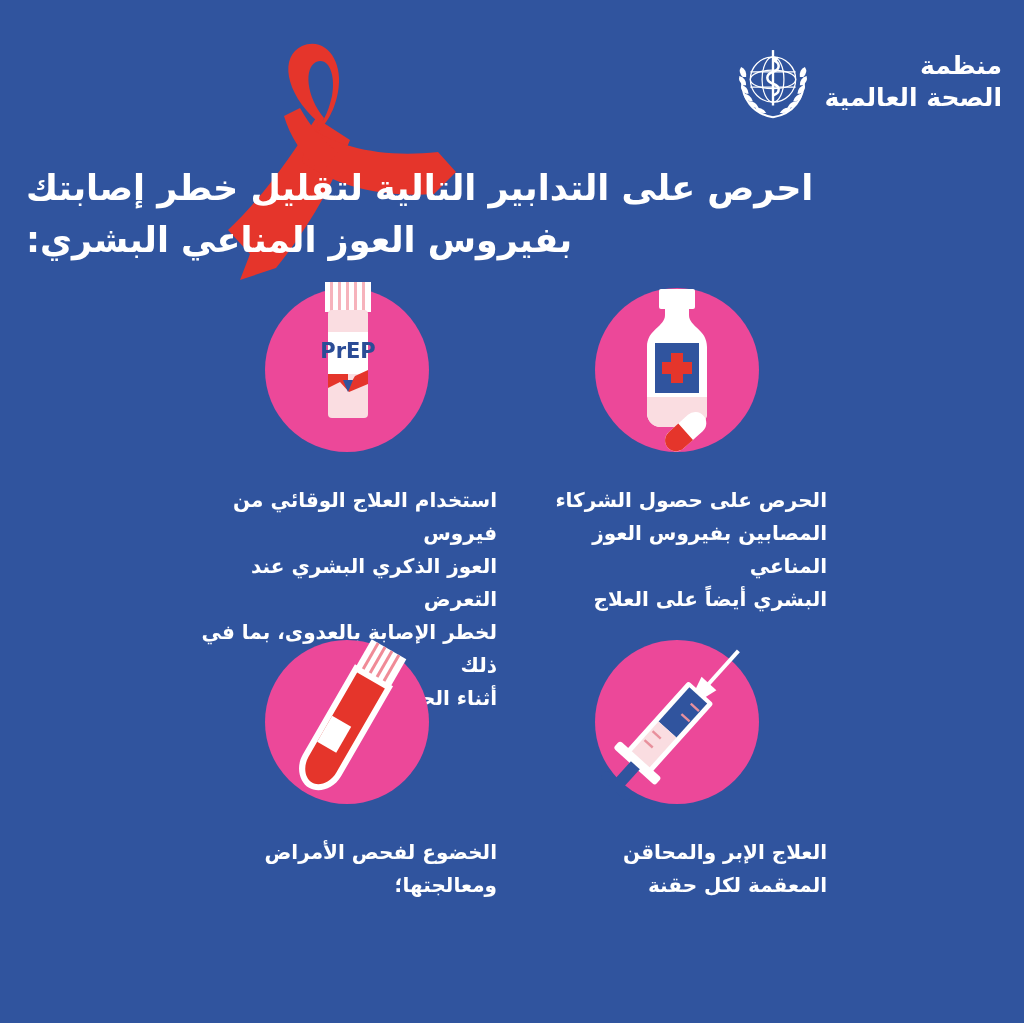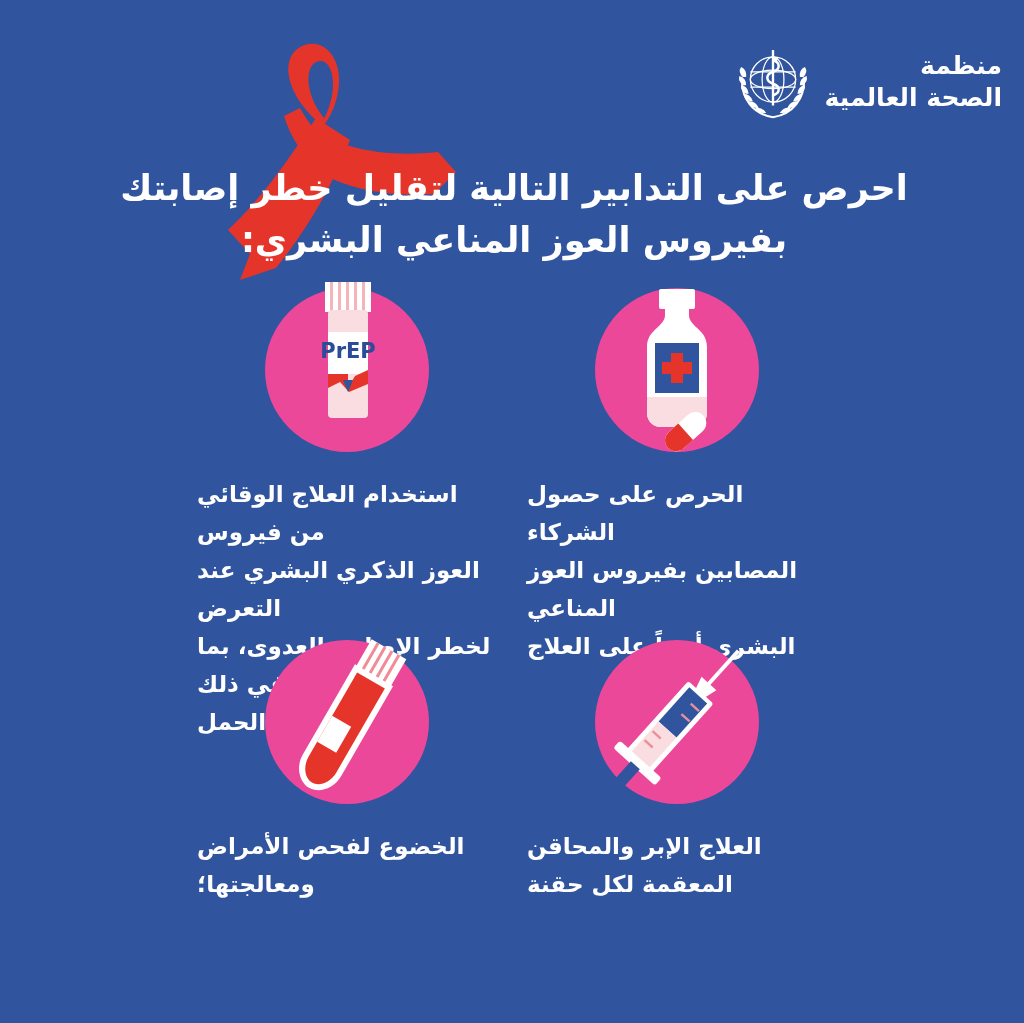--- a/index.html
+++ b/index.html
@@ -55,26 +55,26 @@
     top: 22px;
     width: 270px;
     height: 270px;
   }
 
   
   .title {
     position: absolute;
     top: 140px;
     right: 42px;
-    left: 46px;
+    left: 26px;
     color: #ffffff;
     font-size: 35px;
     font-weight: 700;
     line-height: 1.48;
-    text-align: center;
+    text-align: left;
     direction: rtl;
     z-index: 5;
   }
   .title .line { display: block; }
 
   
   .row {
     position: absolute;
     display: flex;
     justify-content: center;
@@ -101,26 +101,26 @@
     justify-content: center;
   }
   .icon-circle svg {
     position: absolute;
     left: 50%;
     top: 50%;
     transform: translate(-50%, -50%);
     overflow: visible;
   }
   .caption {
-    margin-top: 24px;
+    margin-top: 32px;
     color: #ffffff;
-    font-size: 23px;
+    font-size: 20px;
     font-weight: 700;
     line-height: 1.65;
-    text-align: left;
+    text-align: right;
     direction: rtl;
     width: 300px;
   }
   .caption .line { display: block; }
 </style>
 </head>
 <body>
 
 <div class="poster">
 

